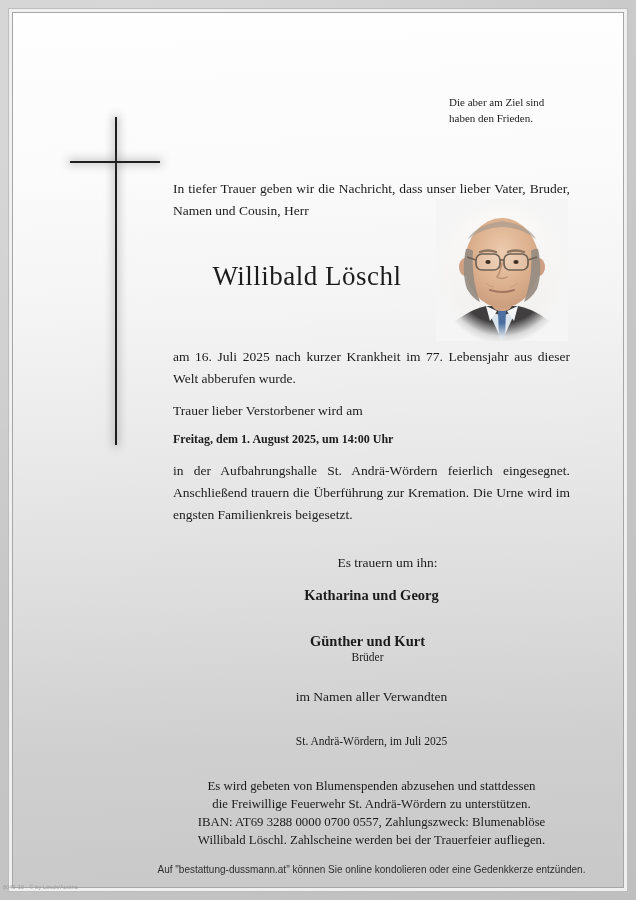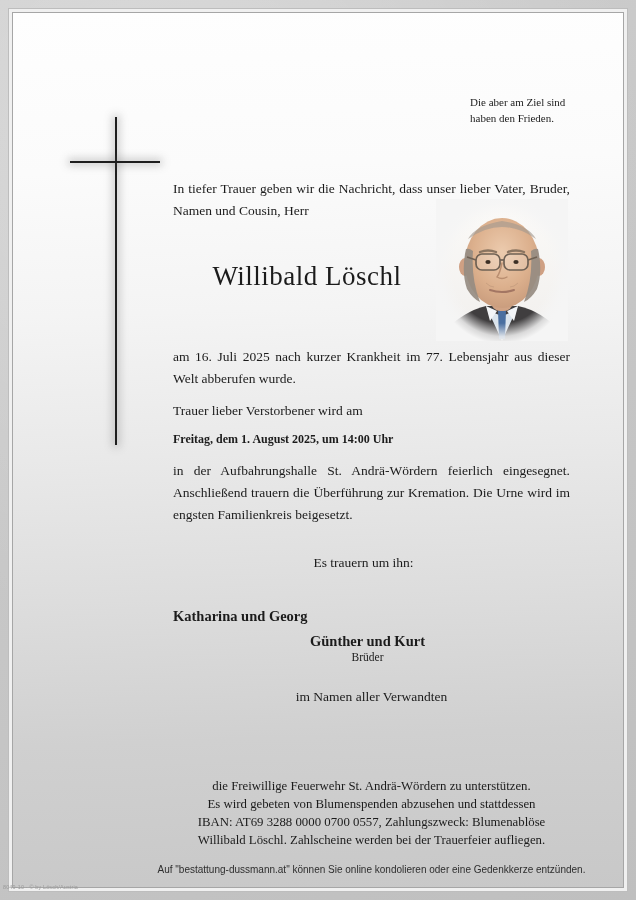--- a/index.html
+++ b/index.html
@@ -23,21 +23,21 @@
     border: 1px solid #a6a6a6;
     box-shadow: 0 0 0 3px #f0f0f0, 0 0 0 4px #bdbdbd;
     background: linear-gradient(178deg,
       #fefefe 0%, #fbfbfb 18%, #f4f4f4 34%,
       #e9e9e9 50%, #dddddd 66%, #d0d0d0 82%, #c8c8c8 100%);
   }
   .abs { position: absolute; }
   .serif-text { color: #1b1b1b; }
 
   .quote {
-    left: 457px; top: 82px; width: 120px;
+    left: 436px; top: 82px; width: 120px;
     font-size: 11px; line-height: 1.45; text-align: left;
   }
 
   .cross-v {
     left: 102px; top: 104px; width: 2px; height: 328px;
     background: #1e1e1e;
     box-shadow: 0 0 9px 2px rgba(90,90,90,0.35);
   }
   .cross-h {
     left: 57px; top: 148px; width: 90px; height: 2px;
@@ -67,24 +67,24 @@
   }
   .ceremony-date {
     left: 160px; top: 419px; width: 397px;
     font-size: 12px; font-weight: bold; 
   }
   .ceremony-details {
     left: 160px; top: 447px; width: 397px;
     font-size: 13.5px; line-height: 1.62; text-align: justify;
   }
   .mourning-heading {
-    left: 152px; top: 542px; width: 397px;
+    left: 176px; top: 542px; width: 397px;
     font-size: 13.5px; text-align: center;
   }
-  .mourner-1 { left: 160px; top: 595px; width: 397px; }
+  .mourner-1 { left: 160px; top: 574px; width: 397px; text-align: center; }
   .mourner-2 { left: 156px; top: 620px; width: 397px; text-align: center; }
   .mourner-names { font-size: 14.5px; font-weight: bold; }
   .mourner-relation { font-size: 11.5px; margin-top: 1px; }
   .in-name-of {
     left: 160px; top: 676px; width: 397px;
     font-size: 13.5px; text-align: center;
   }
   .place-date {
     left: 160px; top: 722px; width: 397px;
     font-size: 11.5px; text-align: center;
@@ -185,24 +185,25 @@
     <div class="mourner-names">Katharina und Georg</div>
   </div>
 
   <div class="abs mourner-2 serif-text">
     <div class="mourner-names">Günther und Kurt</div>
     <div class="mourner-relation">Brüder</div>
   </div>
 
   <div class="abs in-name-of serif-text">im Namen aller Verwandten</div>
 
+  <div class="abs place-date serif-text">St. Andrä-Wördern, im Juli 2025</div>
 
   <div class="abs donation serif-text">
+    <div>Es wird gebeten von Blumenspenden abzusehen und stattdessen</div>
     <div>die Freiwillige Feuerwehr St. Andrä-Wördern zu unterstützen.</div>
-    <div>Es wird gebeten von Blumenspenden abzusehen und stattdessen</div>
     <div>IBAN: AT69 3288 0000 0700 0557, Zahlungszweck: Blumenablöse</div>
     <div>Willibald Löschl. Zahlscheine werden bei der Trauerfeier aufliegen.</div>
   </div>
 
   <div class="abs footer-note">Auf "bestattung-dussmann.at" können Sie online kondolieren oder eine Gedenkkerze entzünden.</div>
 
 </div>
 
 <div class="abs print-mark">8049-10 · © by Lösch/Austria</div>
 

